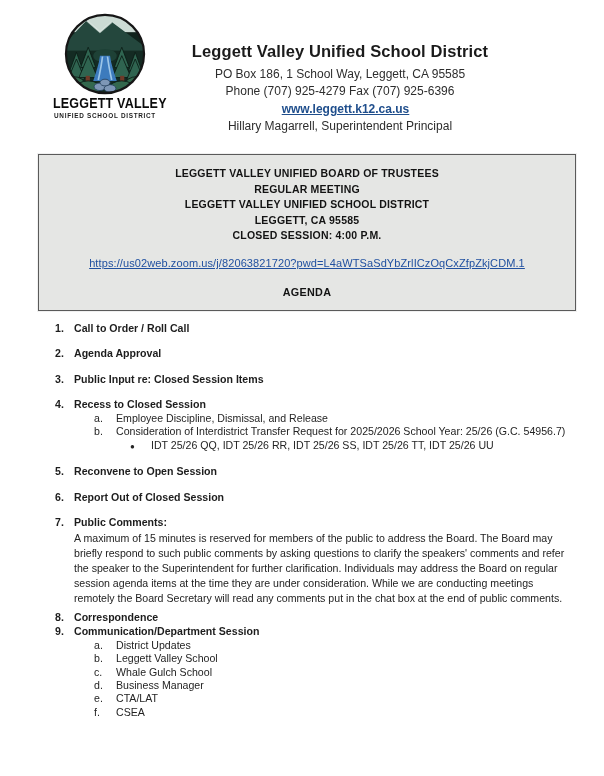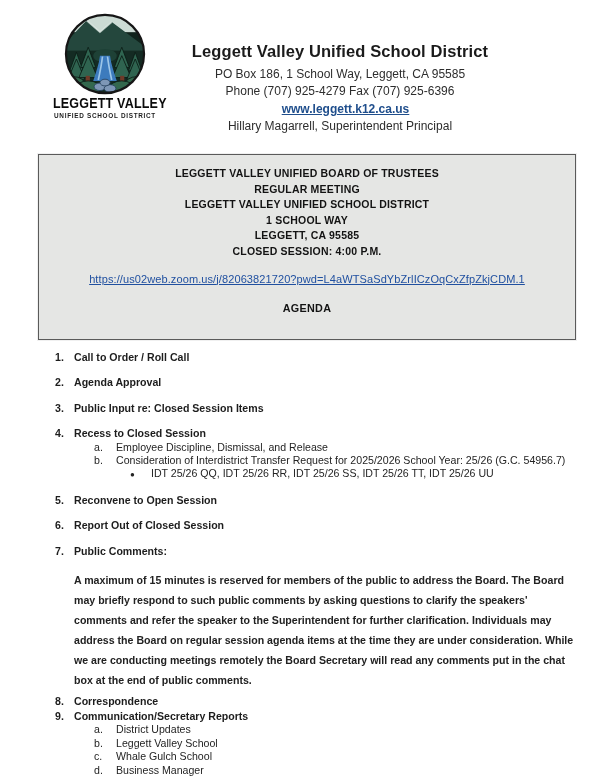--- a/index.html
+++ b/index.html
@@ -43,21 +43,21 @@
     display:inline-block;font-size:12px;font-weight:600;line-height:16.5px;
     color:var(--link-blue);text-decoration:underline;cursor:pointer;margin-left:11px;
   }
 
   
   .notice-box{
     margin:8px 28px 0 38px;
     border:1px solid var(--box-border);
     background:var(--box-background);
     text-align:center;
-    padding:11px 8px 25px;
+    padding:11px 8px 12px;
     box-shadow:0 0 0 1px rgba(0,0,0,0.06);
   }
   .notice-line{
     font-size:10.5px;font-weight:700;line-height:15.6px;
     color:#131313;letter-spacing:0.2px;
   }
   .zoom-link{
     display:inline-block;margin-top:13px;
     font-size:11px;font-weight:400;letter-spacing:0.1px;
     color:var(--notice-link-blue);text-decoration:underline;cursor:pointer;
@@ -74,21 +74,21 @@
   }
   .agenda-item{margin-bottom:12px;font-size:10.6px;color:var(--text);}
   .agenda-item:nth-child(7){margin-bottom:5px;}
   .agenda-item:nth-child(8){margin-bottom:1px;}
   .agenda-item:nth-child(9){margin-bottom:0;}
   .item-row{display:flex;align-items:flex-start;}
   .num{flex:none;width:19px;font-weight:700;line-height:13.5px;}
   .body{flex:1;min-width:0;}
   .title{font-weight:700;line-height:13.5px;}
   .para{
-    font-weight:700;line-height:20px;margin-top:12px;
+    font-weight:400;line-height:15px;margin-top:1px;
     width:502px;max-width:100%;color:#222222;
   }
   .sub-row{display:flex;margin-left:20px;line-height:13.4px;color:#242424;}
   .letter{flex:none;width:22px;}
   .sub-text{flex:1;min-width:0;}
   .bullet-row{display:flex;margin-left:56px;line-height:13.4px;color:#242424;}
   .bullet-glyph{flex:none;width:21px;font-size:8px;padding-top:1px;}
 </style>
 </head>
 <body>
@@ -151,21 +151,20 @@
       <div><a class="hlink" href="#">www.leggett.k12.ca.us</a></div>
       <div class="hline">Hillary Magarrell, Superintendent Principal</div>
     </div>
   </header>
 
   <section class="notice-box">
     <div>
         <div class="notice-line">LEGGETT VALLEY UNIFIED BOARD OF TRUSTEES</div>
         <div class="notice-line">REGULAR MEETING</div>
         <div class="notice-line">LEGGETT VALLEY UNIFIED SCHOOL DISTRICT</div>
-        <div class="notice-line">1 SCHOOL WAY</div>
         <div class="notice-line">LEGGETT, CA 95585</div>
         <div class="notice-line">CLOSED SESSION: 4:00 P.M.</div>
       </div>
     <a class="zoom-link" href="#">https://us02web.zoom.us/j/82063821720?pwd=L4aWTSaSdYbZrlICzOqCxZfpZkjCDM.1</a>
     <div class="agenda-label">AGENDA</div>
   </section>
 
   <ol class="agenda-list">
       <li class="agenda-item">
         <div class="item-row">
@@ -220,21 +219,21 @@
       </li>
       <li class="agenda-item">
         <div class="item-row">
           <span class="num">8.</span>
           <div class="body"><span class="title">Correspondence</span></div>
         </div>
       </li>
       <li class="agenda-item">
         <div class="item-row">
           <span class="num">9.</span>
-          <div class="body"><span class="title">Communication/Secretary Reports</span><div class="sub-row">
+          <div class="body"><span class="title">Communication/Department Session</span><div class="sub-row">
               <span class="letter">a.</span>
               <span class="sub-text">District Updates</span>
             </div><div class="sub-row">
               <span class="letter">b.</span>
               <span class="sub-text">Leggett Valley School</span>
             </div><div class="sub-row">
               <span class="letter">c.</span>
               <span class="sub-text">Whale Gulch School</span>
             </div><div class="sub-row">
               <span class="letter">d.</span>

